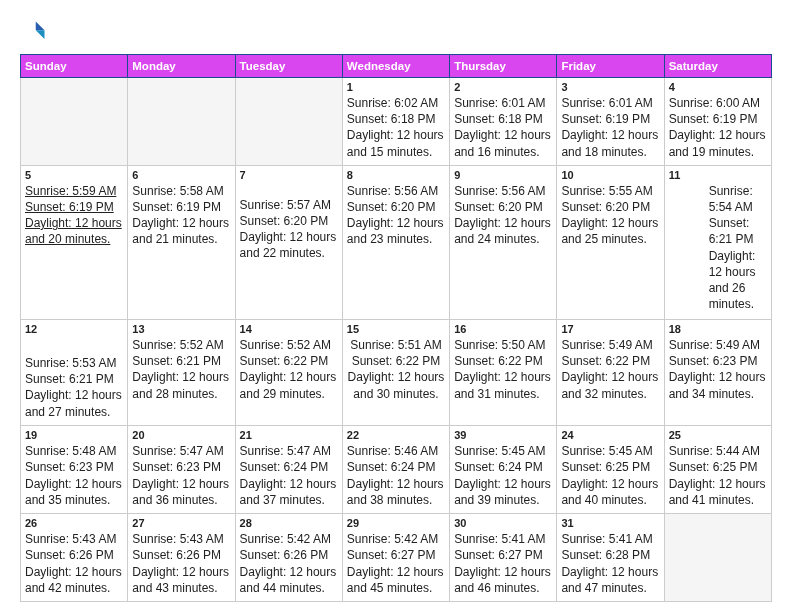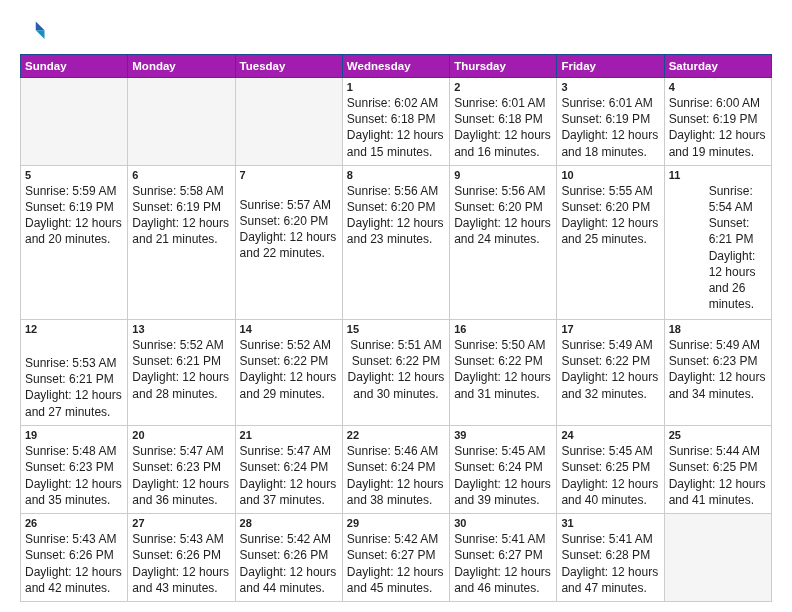--- a/index.html
+++ b/index.html
@@ -46,21 +46,21 @@
       color: #444;
     }
     .calendar {
       flex: 1;
       border: 1px solid #ccc;
       border-collapse: collapse;
       width: 100%;
       table-layout: fixed;
     }
     .calendar th {
-      background: #a21caf;
+      background: #d946ef;
       color: #fff;
       font-size: 11.5px;
       font-weight: bold;
       padding: 5px 4px;
       border: 1px solid #1a4a90;
       text-align: left;
     }
     .calendar td {
       border: 1px solid #ccc;
       vertical-align: top;
@@ -149,21 +149,21 @@
             <span class="day-num">4</span>
             <div class="day-info" style="white-space: pre-line;">Sunrise: 6:00 AM
 Sunset: 6:19 PM
 Daylight: 12 hours
 and 19 minutes.</div>
           </td>
         </tr>
         <tr>
           <td>
             <span class="day-num">5</span>
-            <div class="day-info" style="white-space: pre-line;">Sunrise: 5:59 AM
+            <div class="day-info" style="white-space: pre-line; text-decoration: underline;">Sunrise: 5:59 AM
 Sunset: 6:19 PM
 Daylight: 12 hours
 and 20 minutes.</div>
           </td>
           <td>
             <span class="day-num">6</span>
             <div class="day-info" style="white-space: pre-line;">Sunrise: 5:58 AM
 Sunset: 6:19 PM
 Daylight: 12 hours
 and 21 minutes.</div>

